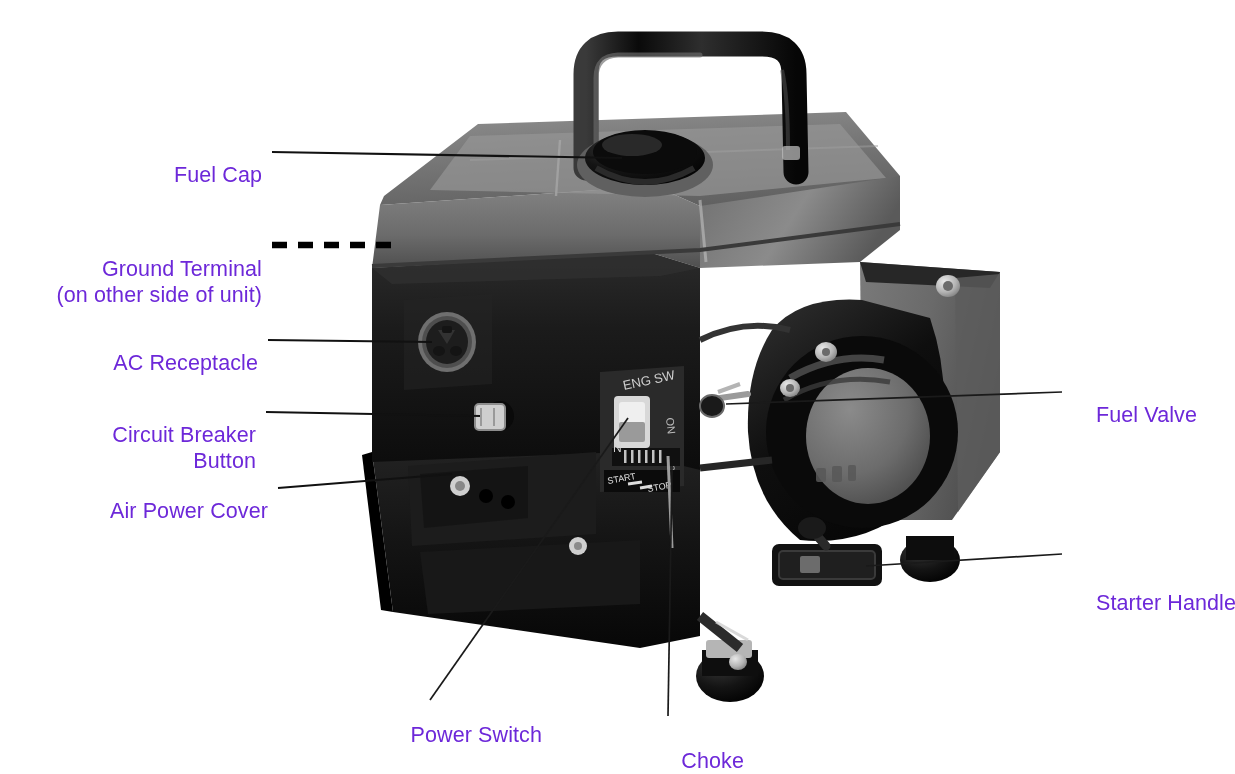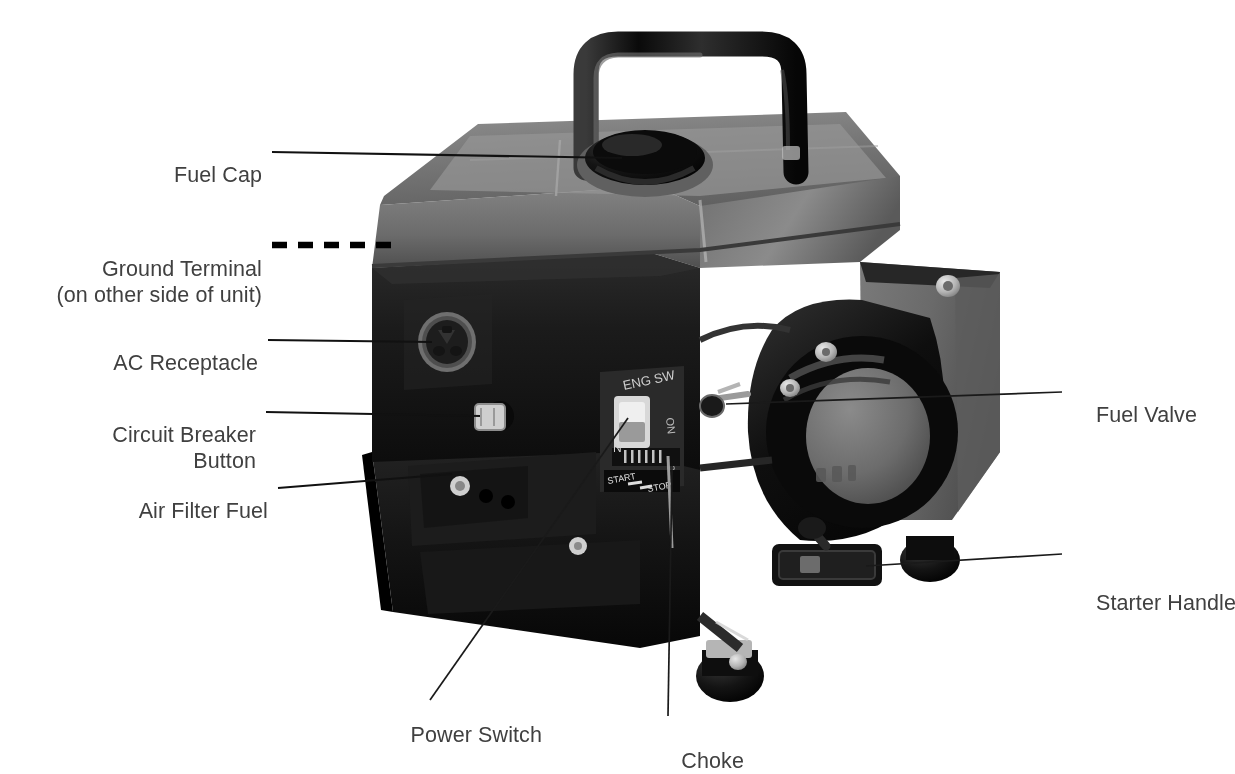--- a/index.html
+++ b/index.html
@@ -1,19 +1,19 @@
 <!DOCTYPE html>
 <html><head>
 <meta charset="utf-8">
 <style>
   html,body{margin:0;padding:0;background:#ffffff;}
   body{width:1235px;height:774px;font-family:"Liberation Sans",sans-serif;overflow:hidden;}
   #stage{position:relative;width:1235px;height:774px;background:#fff;}
 
-  .callout{position:absolute;color:#404040;font-size:21.5px;line-height:1.18;white-space:pre-line;letter-spacing:.1px;}
+  .callout{position:absolute;color:#6d28d9;font-size:21.5px;line-height:1.18;white-space:pre-line;letter-spacing:.1px;}
   .callout.r{text-align:right;}
   .callout.l{text-align:left;margin-left:24px;}
   .callout.c{text-align:right;}
 
   svg#art{position:absolute;left:0;top:0;width:1235px;height:774px;}
 
   .lead{stroke:#111;stroke-width:2.1;fill:none;}
   .lead-thin{stroke:#1a1a1a;stroke-width:1.7;fill:none;}
   .lead-dash{stroke:#000;stroke-width:6.5;fill:none;stroke-dasharray:15 11;stroke-linecap:butt;}
 </style>
@@ -271,21 +271,21 @@
   <div class="callout r" style="left:30px;top:326px;width:228px;">
     <span>AC Receptacle</span>
   </div>
 
   <div class="callout c" style="left:40px;top:398px;width:216px;">
     <span>Circuit Breaker
 Button</span>
   </div>
 
   <div class="callout r" style="left:30px;top:474px;width:238px;">
-    <span>Air Filter Fuel</span>
+    <span>Air Power Cover</span>
   </div>
 
   <div class="callout l" style="left:1072px;top:378px;width:160px;">
     <span>Fuel Valve</span>
   </div>
 
   <div class="callout l" style="left:1072px;top:540px;width:164px;">
     
     <span>Starter Handle</span>
   </div>

